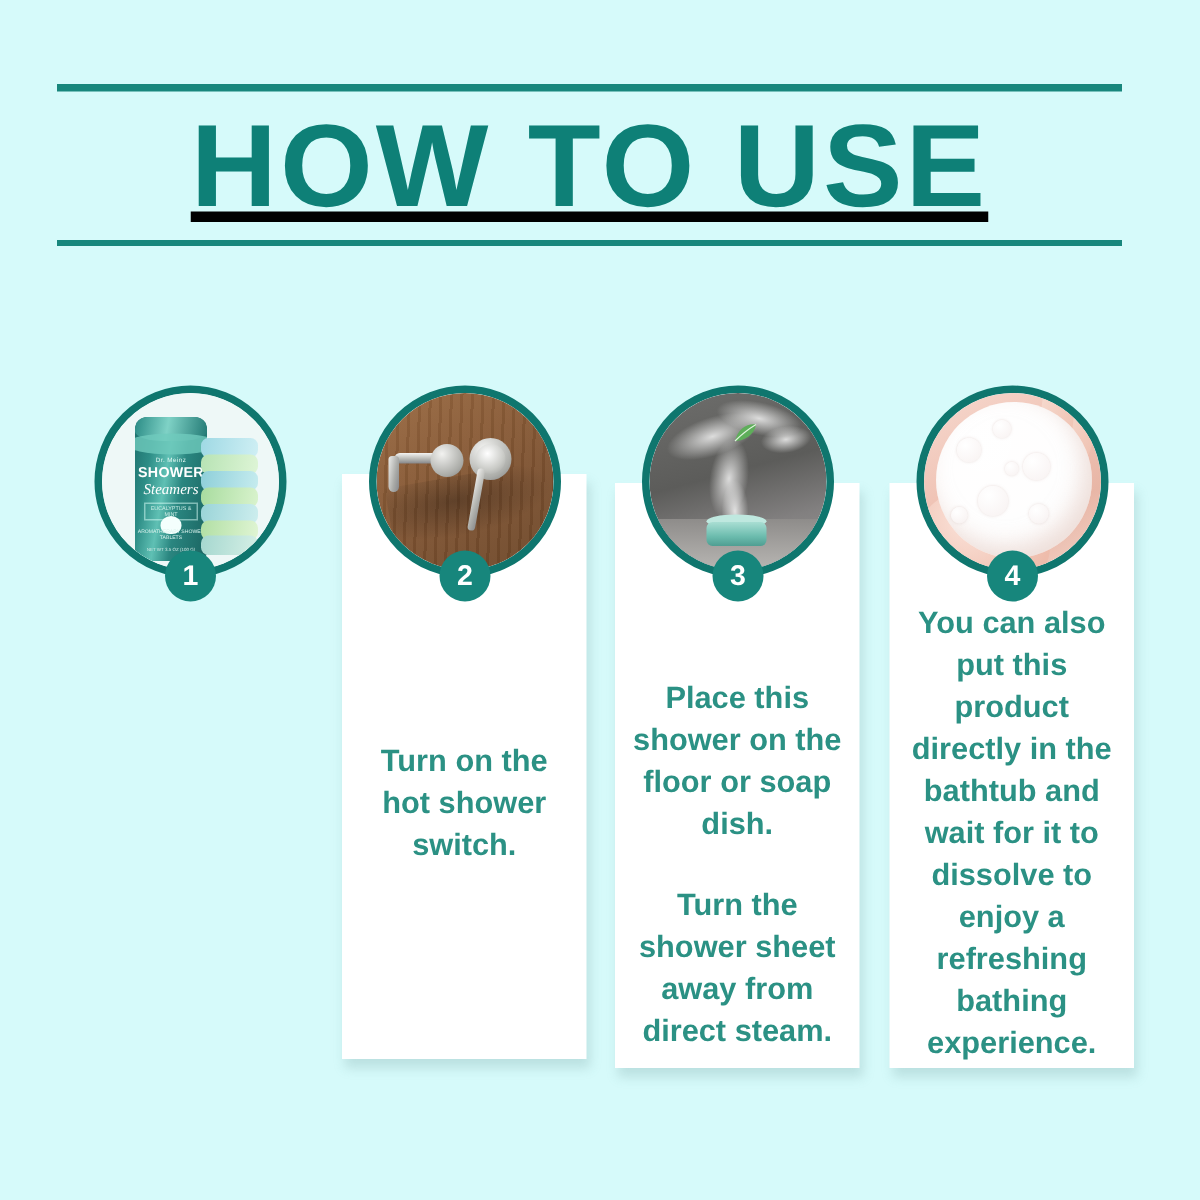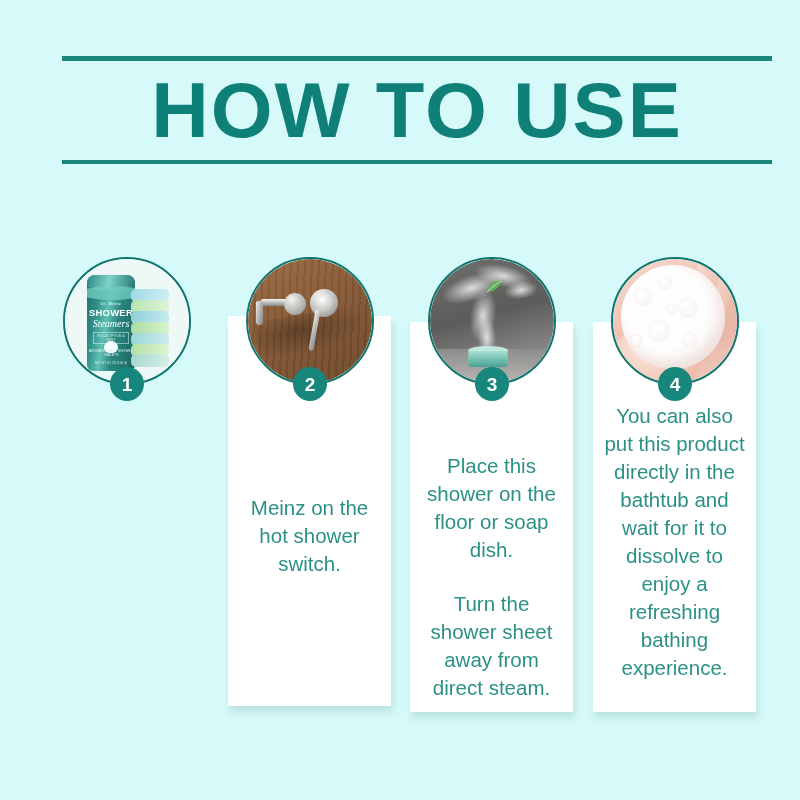--- a/index.html
+++ b/index.html
@@ -12,23 +12,24 @@
 
   body {
     background: #d6fafa;
     font-family: "Liberation Sans", sans-serif;
     position: relative;
   }
 
   
   .header {
     position: absolute;
-    left: 62px;
+    left: 38px;
     top: 56px;
     width: 710px;
+    text-decoration: underline;
   }
   .rule {
     height: 5px;
     background: #18867c;
     width: 100%;
   }
   .rule-bottom { height: 4px; }
   .title {
     text-align: center;
     font-family: "Liberation Sans Narrow", "Liberation Sans", sans-serif;
@@ -56,20 +57,21 @@
     background: #ffffff;
     box-shadow: 2px 6px 7px rgba(120,160,160,0.28);
   }
   .card-inner {
     padding: 0 10px;
     height: 100%;
     display: flex;
     flex-direction: column;
     justify-content: flex-start;
     align-items: flex-end;
+    font-weight: bold;
   }
   .card-text {
     color: #2b9184;
     font-size: 20.5px;
     line-height: 28px;
     text-align: center;
     width: 100%;
   }
   .card-text + .card-text { margin-top: 26px; }
 
@@ -92,21 +94,21 @@
   }
   .c1 { left: 63px;  top: 257px; }
   .c2 { left: 246px; top: 257px; }
   .c3 { left: 428px; top: 257px; }
   .c4 { left: 611px; top: 257px; }
 
   .circle {
     position: absolute;
     inset: 0;
     border-radius: 50%;
-    border: 2px solid #0f766e;
+    border: 5px solid #0f766e;
     overflow: hidden;
     background: #eef7f6;
   }
   .photo {
     position: absolute;
     inset: 0;
     border-radius: 50%;
     overflow: hidden;
   }
 
@@ -286,21 +288,21 @@
   <div class="rule"></div>
   <div class="title">HOW TO USE</div>
   <div class="rule rule-bottom"></div>
 </div>
 
 <div class="cards">
 
 
   <div class="card card-2">
     <div class="card-inner">
-      <div class="card-text">Meinz on the hot shower switch.</div>
+      <div class="card-text">Turn on the hot shower switch.</div>
     </div>
   </div>
 
   <div class="card card-3">
     <div class="card-inner">
       <div class="card-text">Place this shower on the floor or soap dish.</div>
       <div class="card-text">Turn the shower sheet away from direct steam.</div>
     </div>
   </div>
 

